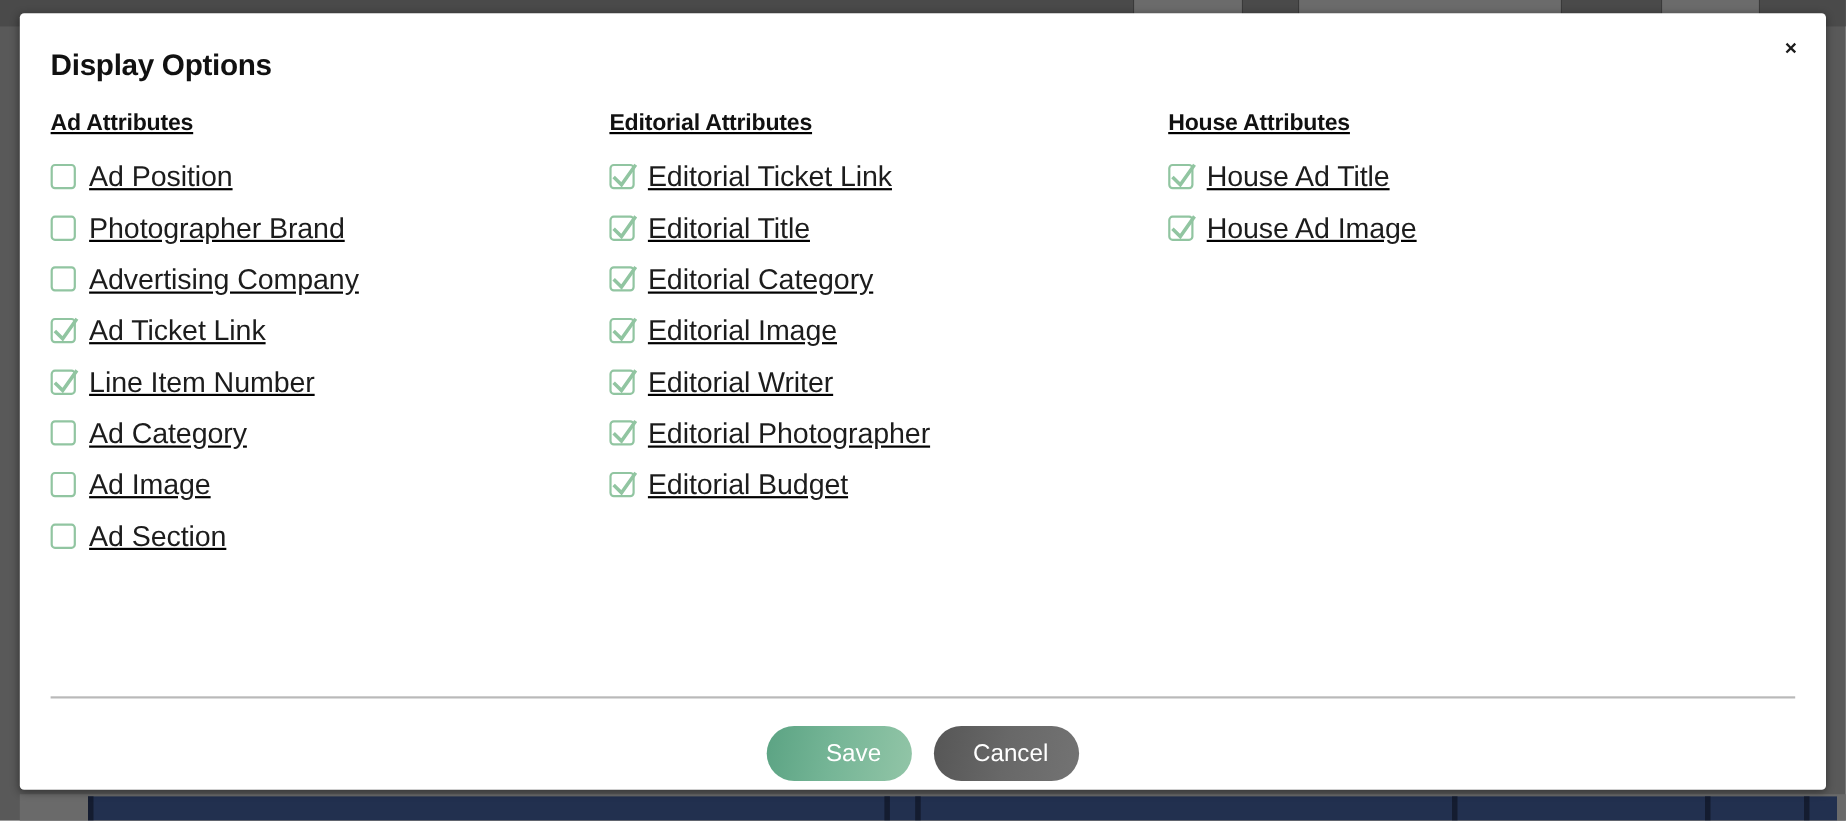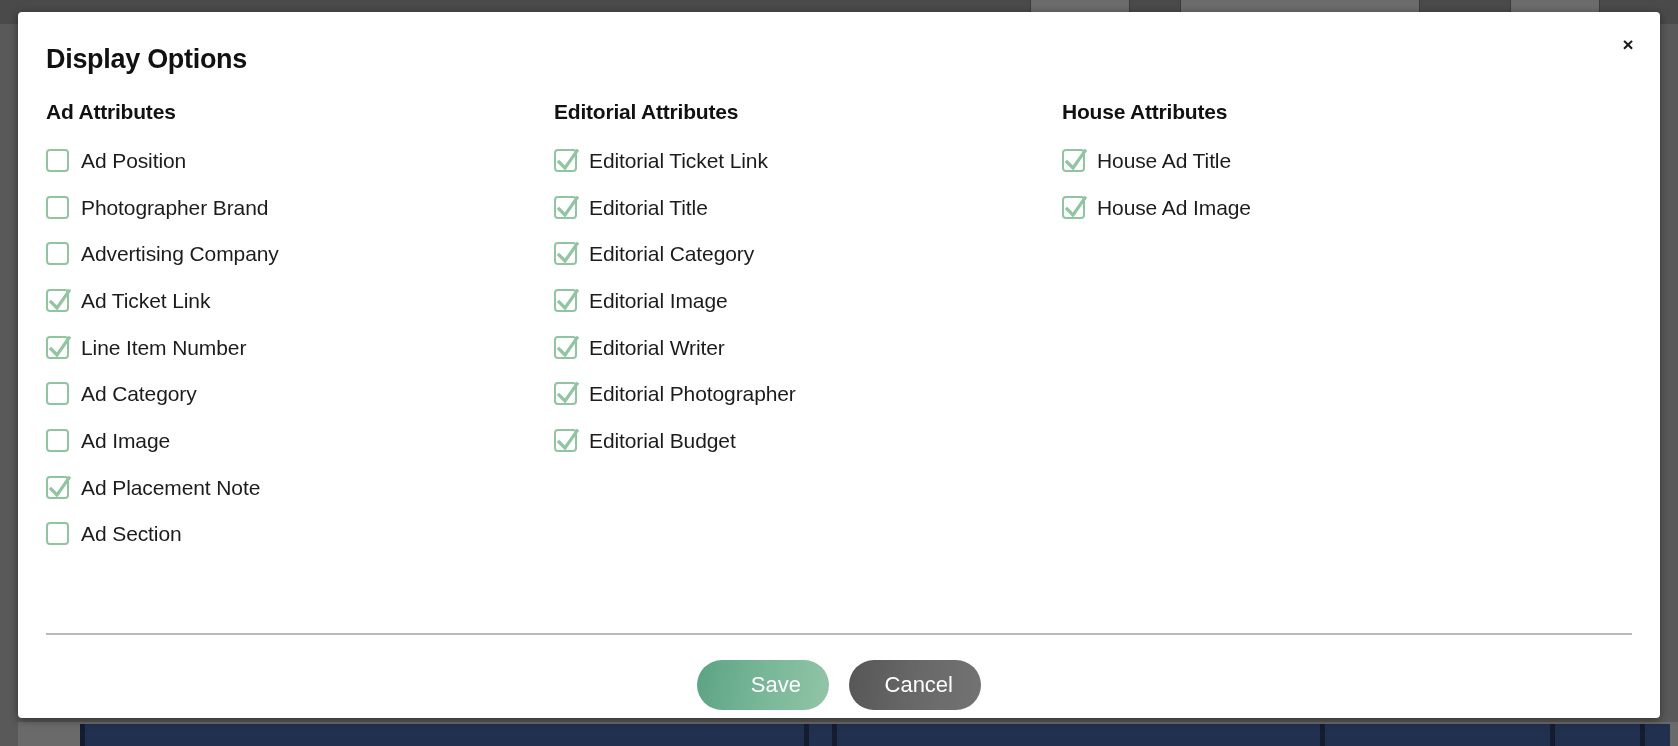--- a/index.html
+++ b/index.html
@@ -122,20 +122,21 @@
     color: #111111;
     letter-spacing: -0.3px;
   }
 
   .columns {
     position: absolute;
     left: 28px;
     top: 88px;
     right: 32px;
     display: flex;
+    text-decoration: underline;
   }
 
   .attr-column {
     width: 508px;
     flex: 0 0 508px;
   }
 
   .column-heading {
     font-size: 21px;
     font-weight: bold;
@@ -157,21 +158,21 @@
     height: 23px;
     border: 2.5px solid #91c5a1;
     border-radius: 4px;
     background: #ffffff;
     position: relative;
     margin-right: 12px;
   }
   .cbx svg { position: absolute; left: -2px; top: -3px; display: block; }
 
   .checkbox-label {
-    font-size: 21px;
+    font-size: 26px;
     color: #1c1c1c;
     line-height: 1;
     letter-spacing: -0.1px;
   }
 
   .modal-divider {
     position: absolute;
     left: 28px;
     right: 28px;
     top: 621px;
@@ -269,28 +270,20 @@
         </label>
         <label class="checkbox-row">
           <span class="cbx unchecked"></span>
           <span class="checkbox-label">Ad Category</span>
         </label>
         <label class="checkbox-row">
           <span class="cbx unchecked"></span>
           <span class="checkbox-label">Ad Image</span>
         </label>
         <label class="checkbox-row">
-          <span class="cbx checked">
-            <svg width="27" height="27" viewBox="0 0 27 27" aria-hidden="true">
-              <path d="M5 14 L11 20 L23 3" fill="none" stroke="#91c5a1" stroke-width="3.2" stroke-linecap="square" stroke-linejoin="miter"></path>
-            </svg>
-          </span>
-          <span class="checkbox-label">Ad Placement Note</span>
-        </label>
-        <label class="checkbox-row">
           <span class="cbx unchecked"></span>
           <span class="checkbox-label">Ad Section</span>
         </label>
       </div>
       <div class="attr-column">
         <div class="column-heading">Editorial Attributes</div>
         <label class="checkbox-row">
           <span class="cbx checked">
             <svg width="27" height="27" viewBox="0 0 27 27" aria-hidden="true">
               <path d="M5 14 L11 20 L23 3" fill="none" stroke="#91c5a1" stroke-width="3.2" stroke-linecap="square" stroke-linejoin="miter"></path>

